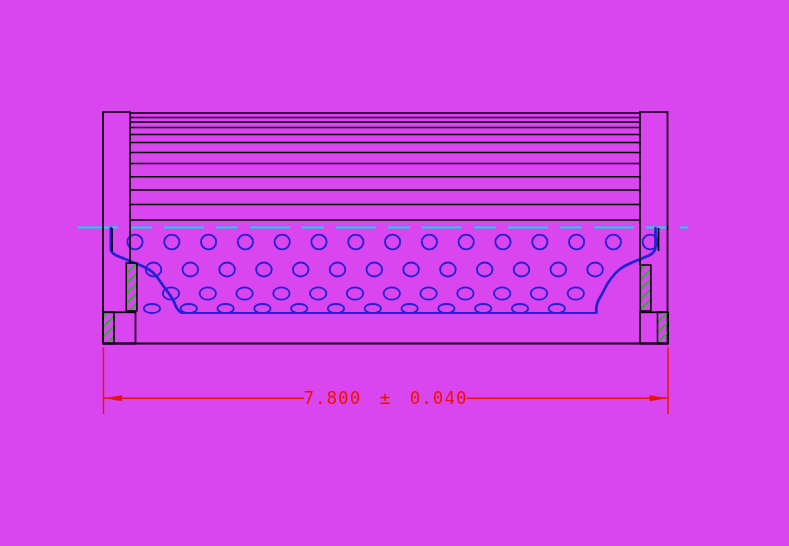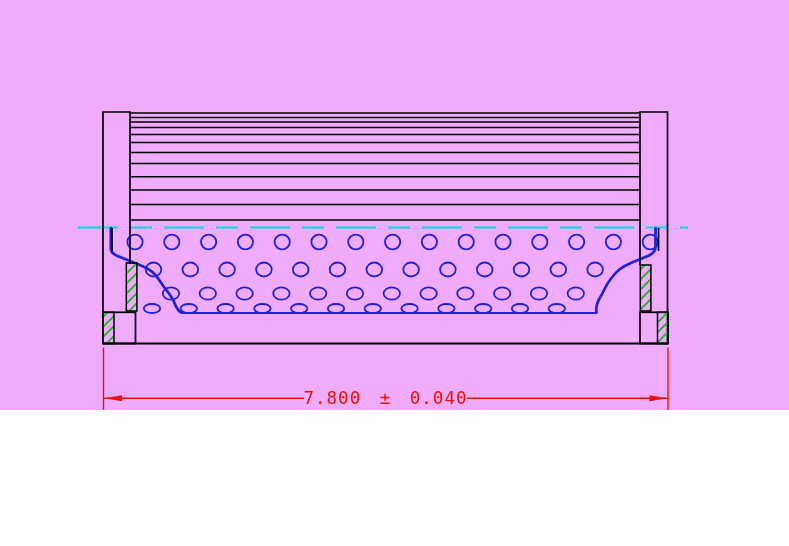--- a/index.html
+++ b/index.html
@@ -1,16 +1,16 @@
 <!DOCTYPE html>
 <html style="--outline: #000000; --core-blue: #2222d2; --hatch-green: #22b422; --centerline-cyan: #00e0e0; --dimension-red: #ee1100;"><head>
 <meta charset="utf-8">
 <style>
   html, body { margin: 0; padding: 0; background: #ffffff; }
-  .stage { position: relative; width: 789px; height: 410px; background: #f0abfc; overflow: hidden; }
+  .stage { position: relative; width: 789px; height: 546px; background: #d946ef; overflow: hidden; }
   svg { display: block; }
   .black   { stroke: var(--outline, #000); stroke-width: 1.7; fill: none; }
   .black-thick { stroke: var(--outline, #000); stroke-width: 2.1; fill: none; }
   .pleats line { stroke: var(--outline, #000); stroke-width: 1.6; }
   .holes ellipse { stroke: var(--core-blue, #2222d2); stroke-width: 1.8; fill: none; }
   .blue-profile { stroke: var(--core-blue, #2222d2); stroke-width: 2.7; fill: none;
                   stroke-linejoin: round; stroke-linecap: round; }
   .blue-line { stroke: var(--core-blue, #2222d2); stroke-width: 2.2; fill: none; }
   .centerline { stroke: var(--centerline-cyan, #00e0e0); stroke-width: 2.2;
                 stroke-dasharray: 40 12 22 12; fill: none; }

